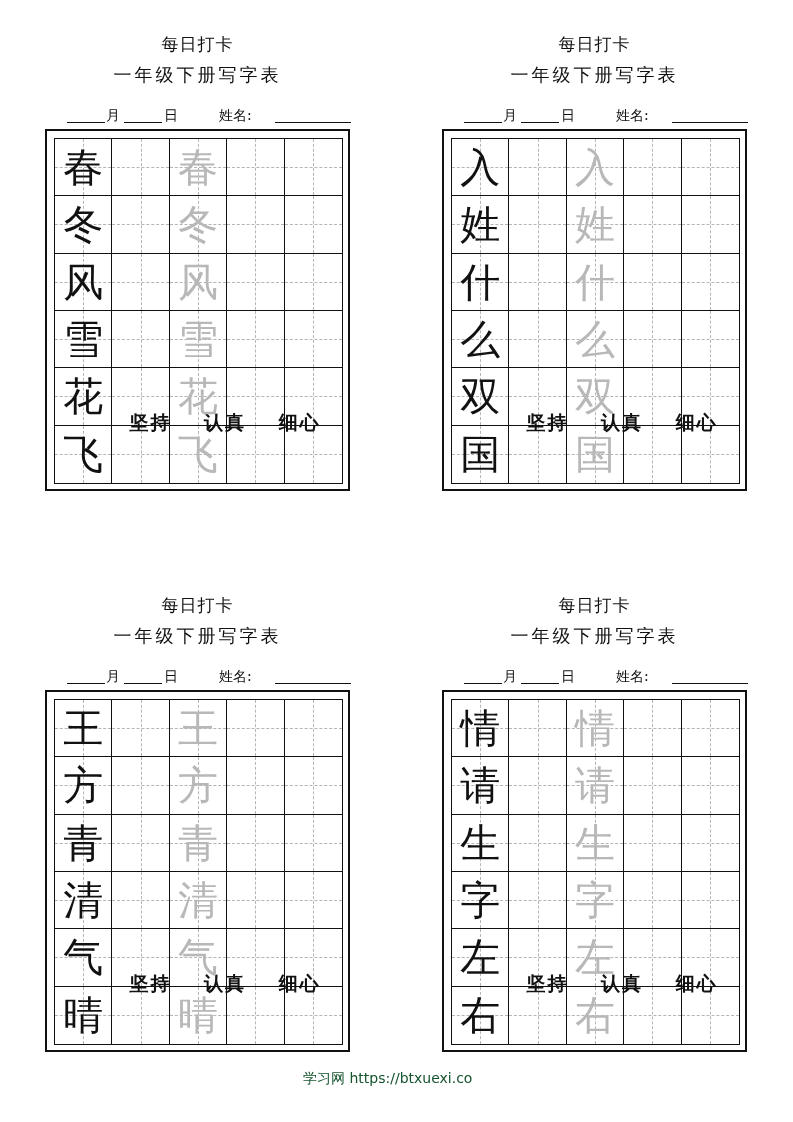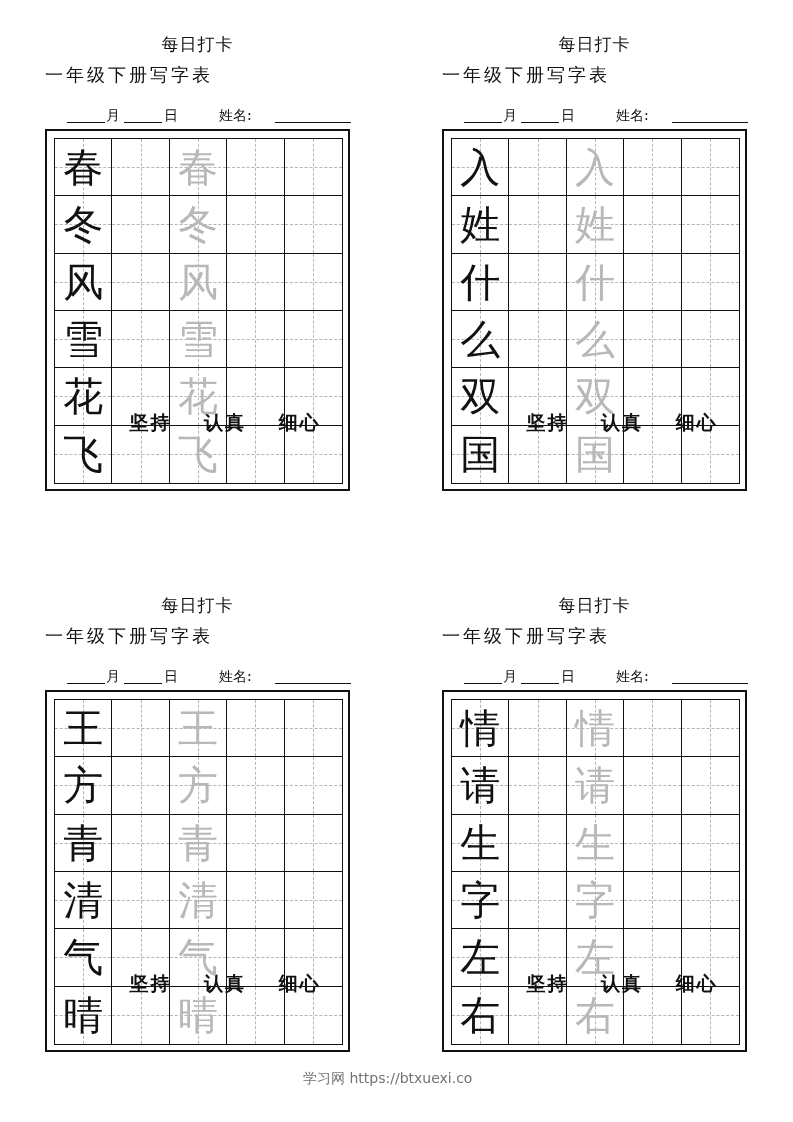--- a/index.html
+++ b/index.html
@@ -1,21 +1,21 @@
 <!DOCTYPE html>
 <html><head>
 <meta charset="utf-8">
 <style>
   html, body { margin:0; padding:0; background:#ffffff; }
   body { width:793px; height:1122px; position:relative; overflow:hidden;
          font-family:"DejaVu Serif","Liberation Serif",serif; color:#111; }
   .sheet { position:absolute; width:305px; height:500px; }
   .title { position:absolute; left:0; width:305px; top:0; text-align:center;
            font-size:17px; font-weight:normal; letter-spacing:1px; line-height:22px; }
-  .subtitle { position:absolute; left:0; width:305px; top:30px; 
+  .subtitle { position:absolute; left:0; width:305px; top:30px; text-align:center;
               font-size:18px; letter-spacing:3px; line-height:24px; }
   .dateline { position:absolute; left:0; top:72px; width:305px; height:20px;
               font-size:14px; line-height:20px; }
   .blank { position:absolute; top:17px; height:0; border-bottom:1px solid #111; }
   .dl-text { position:absolute; top:0; }
   .frame { position:absolute; left:0; top:96px; width:301px; height:358px;
            border:2.5px solid #111; box-sizing:border-box; width:305px; height:362px; }
   .grid { position:absolute; left:7px; top:7px; width:289px; height:346px;
           border:1px solid #111; box-sizing:border-box;
           display:grid; grid-template-columns:repeat(5,1fr); grid-template-rows:repeat(6,1fr); }
@@ -28,21 +28,21 @@
   .cell::after { content:""; position:absolute; top:50%; left:0; right:0;
                  border-top:1px dashed #b5b5b5; }
   .ch { position:relative; z-index:1; font-size:40px; line-height:1;
         font-family:"DejaVu Serif","Liberation Serif",serif; }
   .ch.model { color:#111; }
   .ch.trace { color:#b8b8b8; }
   .motto { position:absolute; left:0; width:344px; top:377px; text-align:center;
            font-size:19px; font-weight:bold; word-spacing:0;padding-left:8px; }
   .motto span { display:inline-block; margin:0 13px; letter-spacing:2px; }
   .watermark { position:absolute; left:303px; top:1070px; font-family:"DejaVu Sans","Liberation Sans",sans-serif;
-               font-size:14px; color:#737373; white-space:nowrap; z-index:0; }
+               font-size:14px; color:#14532d; white-space:nowrap; z-index:0; }
 </style>
 </head>
 <body>
 
 <div id="page">
     <div class="sheet" style="left: 45px; top: 33px;">
       <div class="title">每日打卡</div>
       <div class="subtitle">一年级下册写字表</div>
       <div class="dateline">
       <span class="blank" style="left:22px;width:38px"></span>

